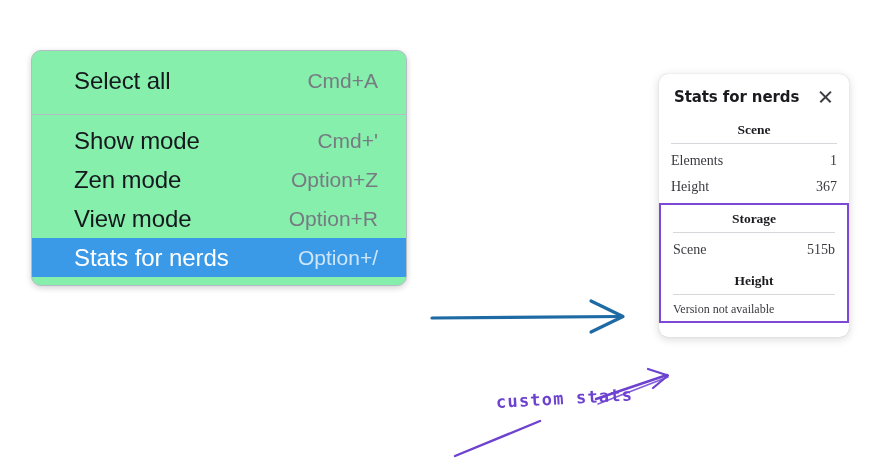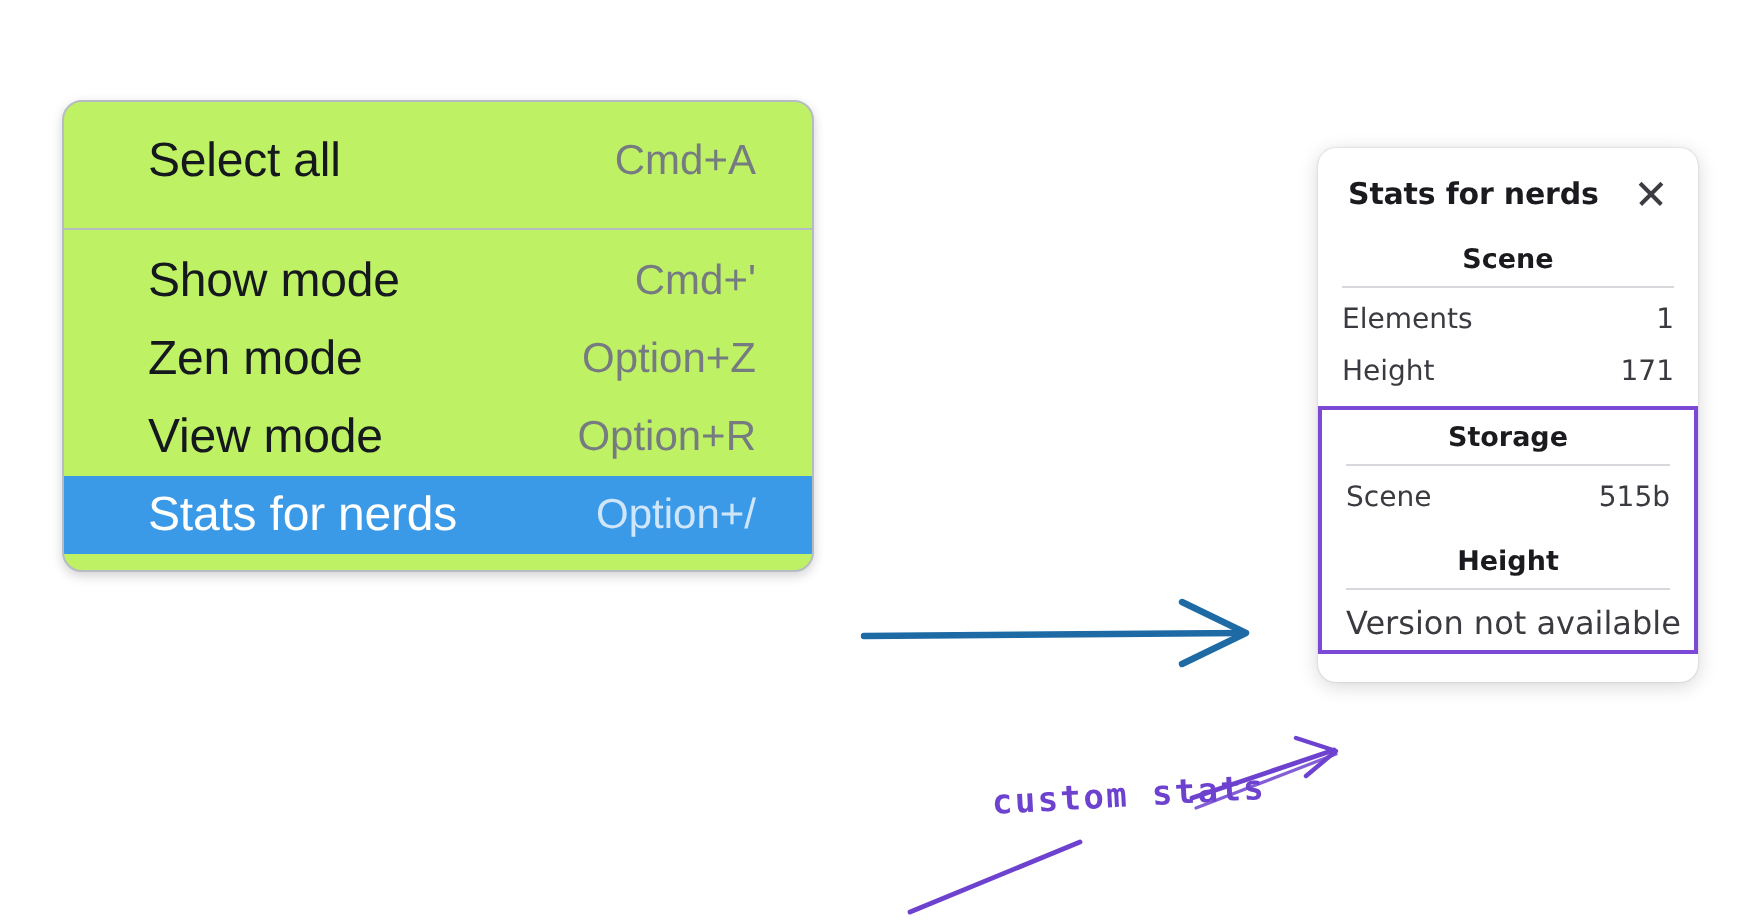--- a/index.html
+++ b/index.html
@@ -21,21 +21,21 @@
     width: 873px;
     height: 461px;
   }
 
   
   .context-menu {
     position: absolute;
     left: 31px;
     top: 50px;
     width: 376px;
-    background: #bef264;
+    background: #86efac;
     border: 1px solid #b6bcc4;
     border-radius: 10px;
     box-shadow: 0 2px 6px rgba(0,0,0,0.18);
     box-sizing: border-box;
     overflow: hidden;
   }
   .menu-section {
     padding: 6px 0 8px 0;
   }
   .menu-section.first {
@@ -117,20 +117,21 @@
     top: 8px;
     width: 15px;
     height: 1.6px;
     background: #3c3c42;
   }
   .close-icon::before { transform: rotate(45deg); }
   .close-icon::after  { transform: rotate(-45deg); }
 
   .stats-body {
     padding: 0 0 0 0;
+    font-family: Liberation Serif, serif;
   }
   .sec-head {
     text-align: center;
     font-size: 13.5px;
     font-weight: bold;
     color: #1b1b1f;
     padding: 0 12px 5px 12px;
   }
   .sec-rule {
     height: 1px;
@@ -143,21 +144,21 @@
     justify-content: space-between;
     padding: 2px 12px;
     font-size: 14px;
     color: #3a3a40;
     line-height: 1.56;
   }
   .stat-row .sr-key { white-space: nowrap; }
   .stat-row .sr-val { white-space: nowrap; }
   .stat-note {
     padding: 3px 12px 0 12px;
-    font-size: 16px;
+    font-size: 12px;
     color: #3a3a40;
     white-space: nowrap;
   }
 
   
   .custom-box {
     border: 2px solid #7c49d6;
     margin: 3px 0 0 0;
     padding: 5px 0 4px 0;
   }
@@ -234,21 +235,21 @@
 
       <div class="stats-section">
         <div class="sec-head">Scene</div>
         <div class="sec-rule"></div>
         <div class="stat-row">
           <span class="sr-key">Elements</span>
           <span class="sr-val">1</span>
         </div>
         <div class="stat-row">
           <span class="sr-key">Height</span>
-          <span class="sr-val">171</span>
+          <span class="sr-val">367</span>
         </div>
       </div>
 
       <div class="custom-box">
 
         <div class="stats-section">
           <div class="sec-head">Storage</div>
           <div class="sec-rule"></div>
           <div class="stat-row">
             <span class="sr-key">Scene</span>

